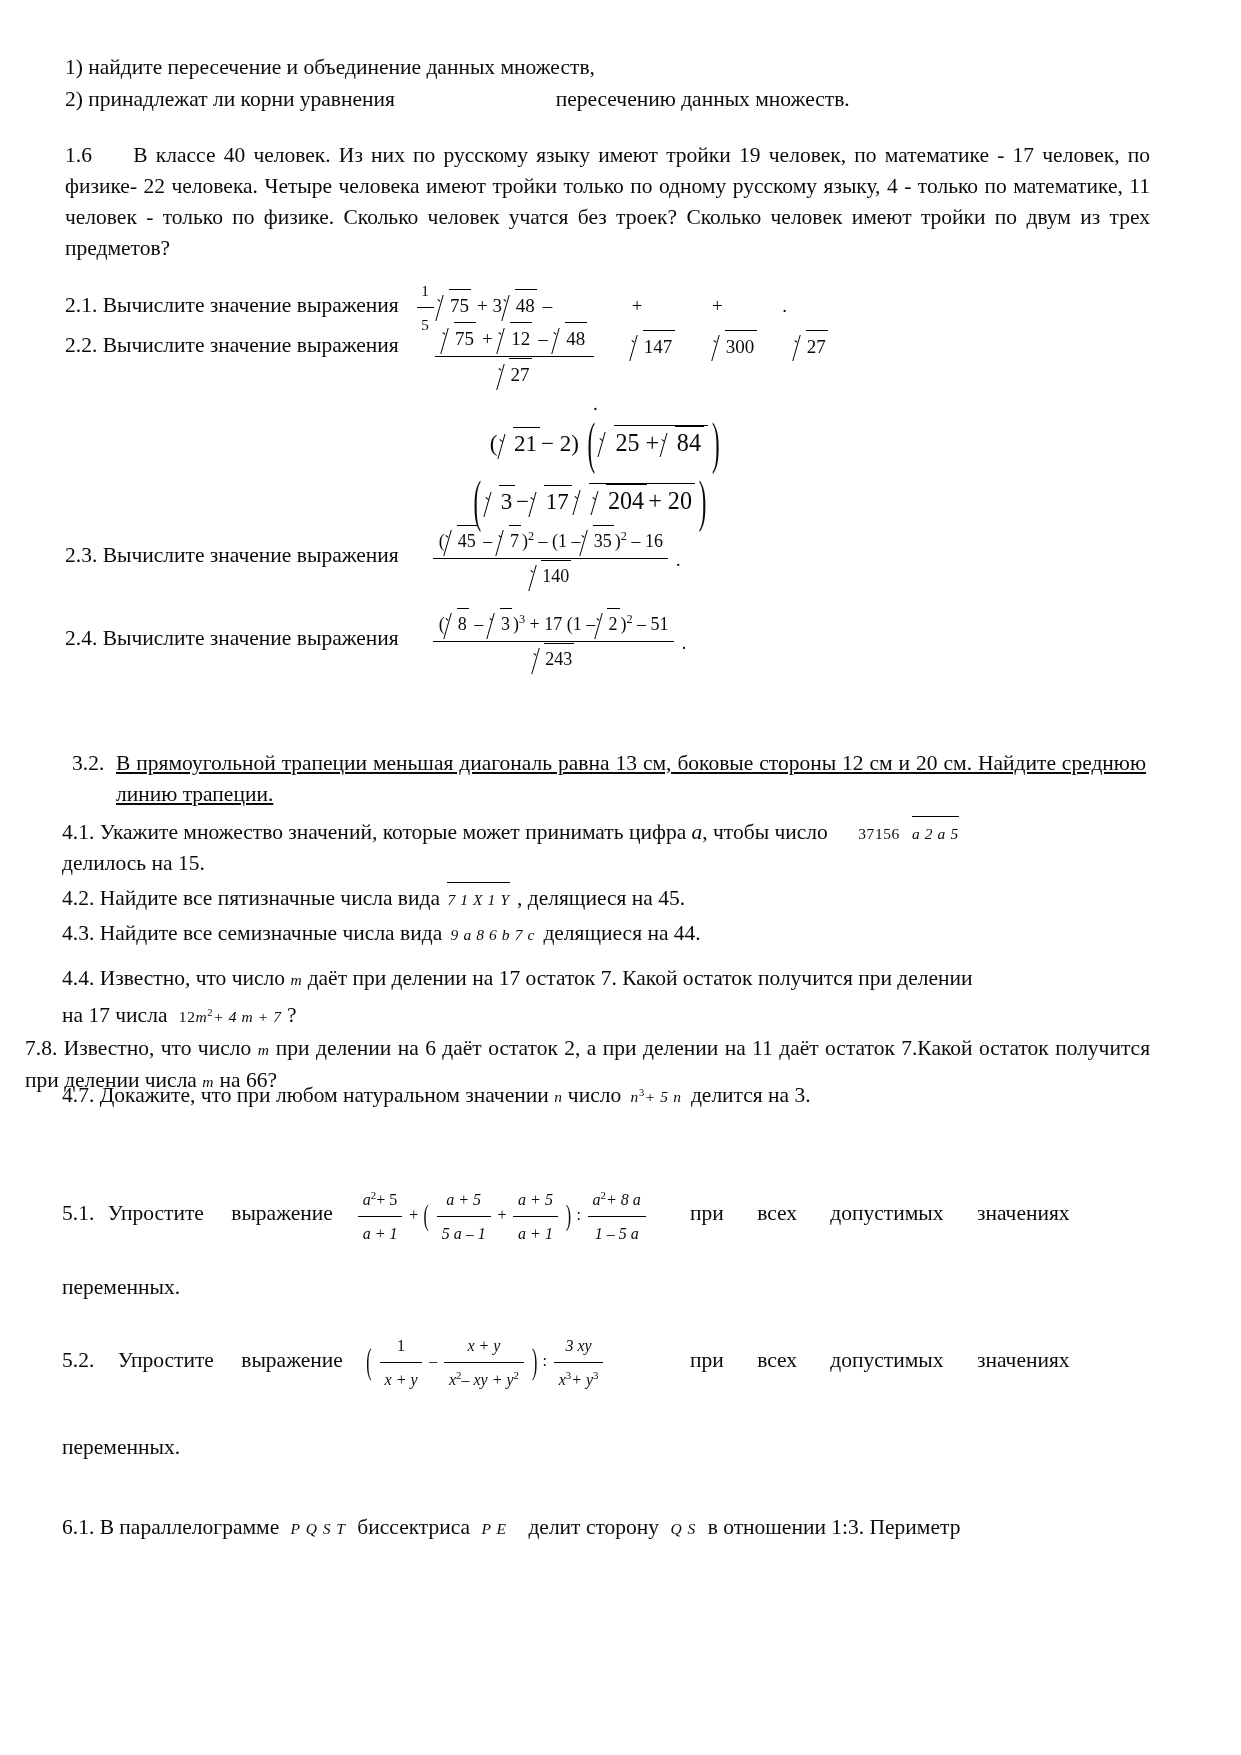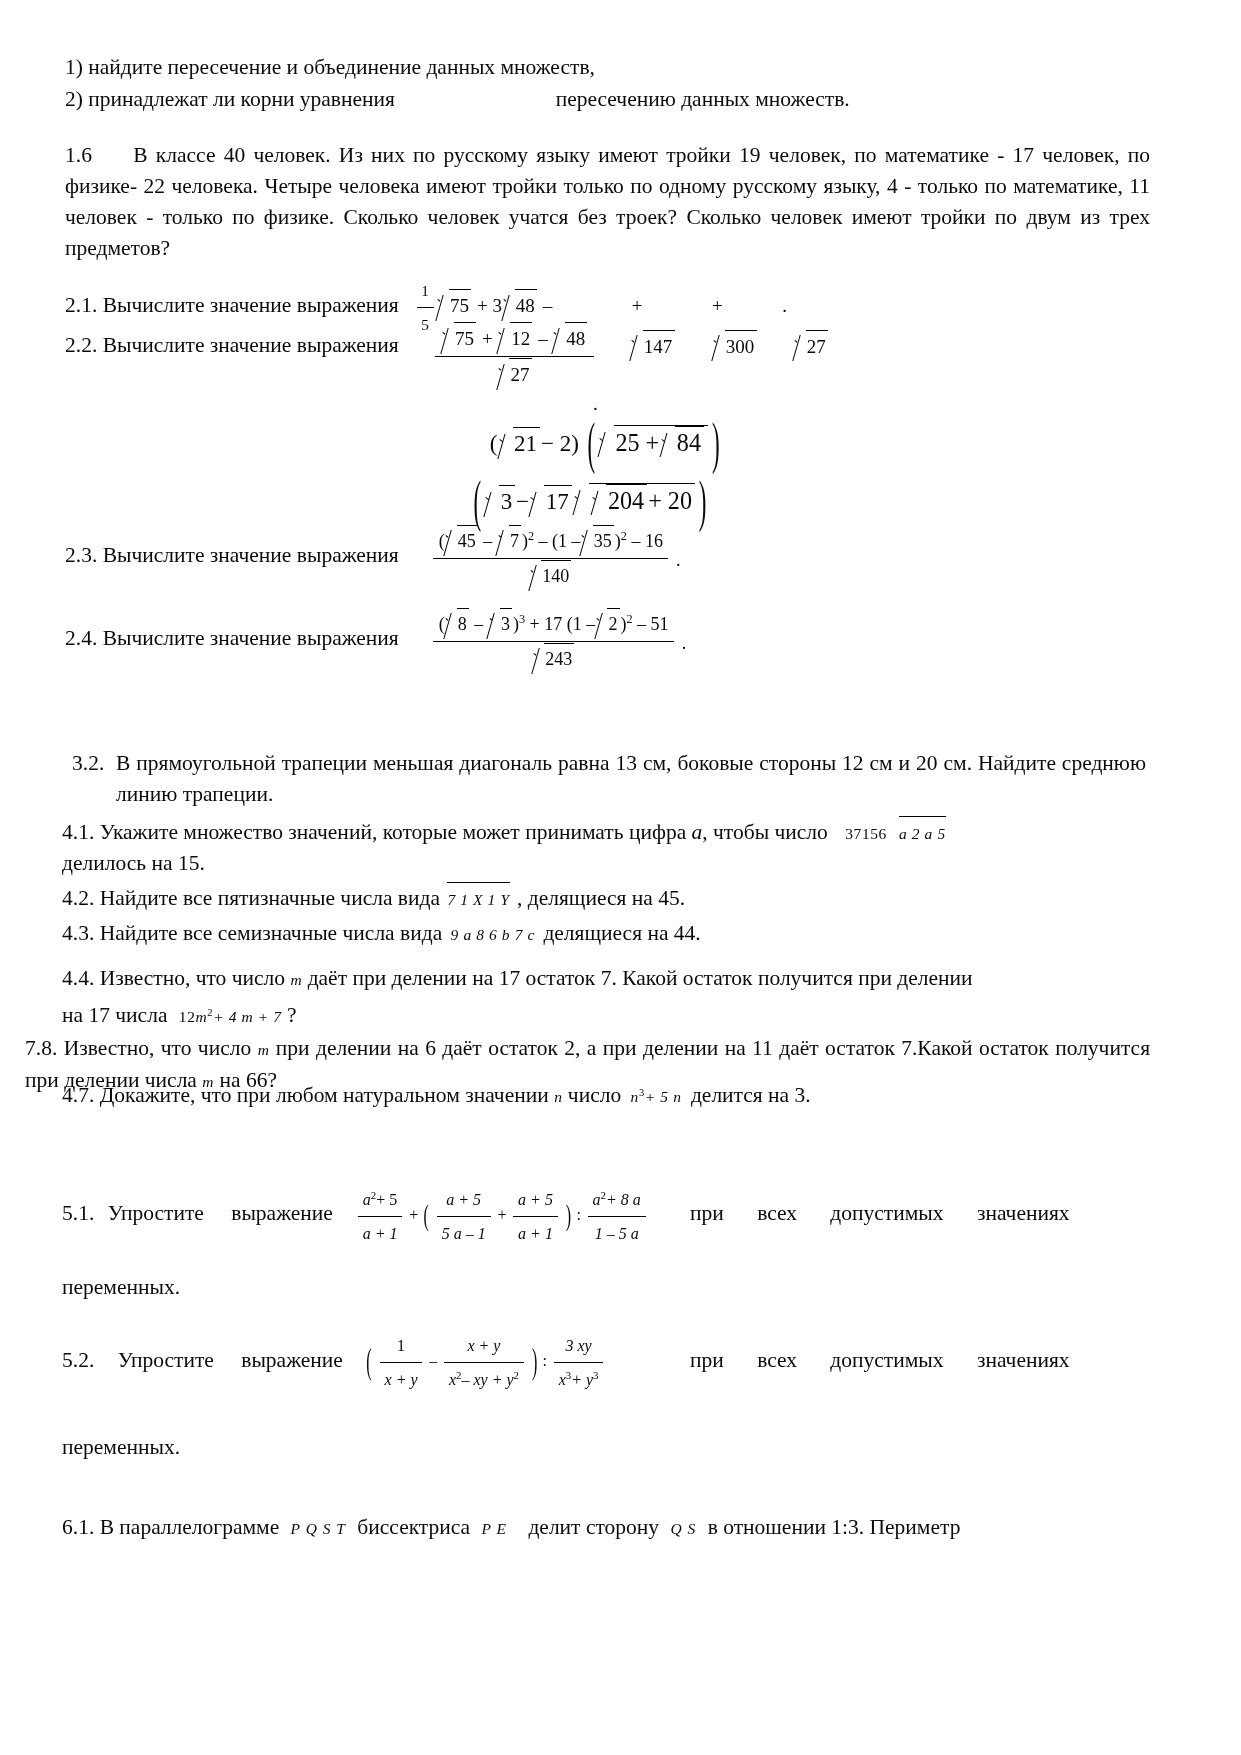--- a/index.html
+++ b/index.html
@@ -242,28 +242,28 @@
         <span class="den">
           <span class="sqrt"><span class="rad">243</span></span>
         </span>
       </span>
       <span style="vertical-align:-0.2em;">.</span>
     </span>
   </div>
 
 
   <div class="blk just" style="left:72px; top:748px; width:1080px;">
-    <span style="display:inline-block;width:44px;">3.2.</span><span style="display:inline-block; width:1030px; vertical-align:top;">В прямоугольной трапеции меньшая диагональ равна 13 см, боковые стороны 12 см и 20 см. Найдите среднюю линию трапеции.</span>
+    <span style="display:inline-block;width:44px;">3.2.</span><span style="display:inline-block; width:1030px; vertical-align:top;text-decoration:underline;">В прямоугольной трапеции меньшая диагональ равна 13 см, боковые стороны 12 см и 20 см. Найдите среднюю линию трапеции.</span>
   </div>
 
   <div class="blk" style="left:62px; top:816px; width:1110px;">
     <span>4.1.</span>
     <span>Укажите множество значений, которые может принимать цифра</span>
     <span class="mi">a</span><span>, чтобы число</span>
-    <span class="smallmath" style="margin-left:12px;"><span>37156</span><span style="display:inline-block;width:12px;"></span><span class="overline mi">a 2 a 5</span></span>
+    <span class="smallmath" style="margin-left:25px;"><span>37156</span><span style="display:inline-block;width:12px;"></span><span class="overline mi">a 2 a 5</span></span>
   </div>
   <div class="blk" style="left:62px; top:848px;">
     <span>делилось на  15.</span>
   </div>
 
   <div class="blk" style="left:62px; top:882px;">
     <span>4.2.</span>
     <span>Найдите все пятизначные числа вида</span>
     <span class="smallmath overline mi" style="margin:0 2px;">7 1 X 1 Y</span>
     <span>, делящиеся на 45.</span>

